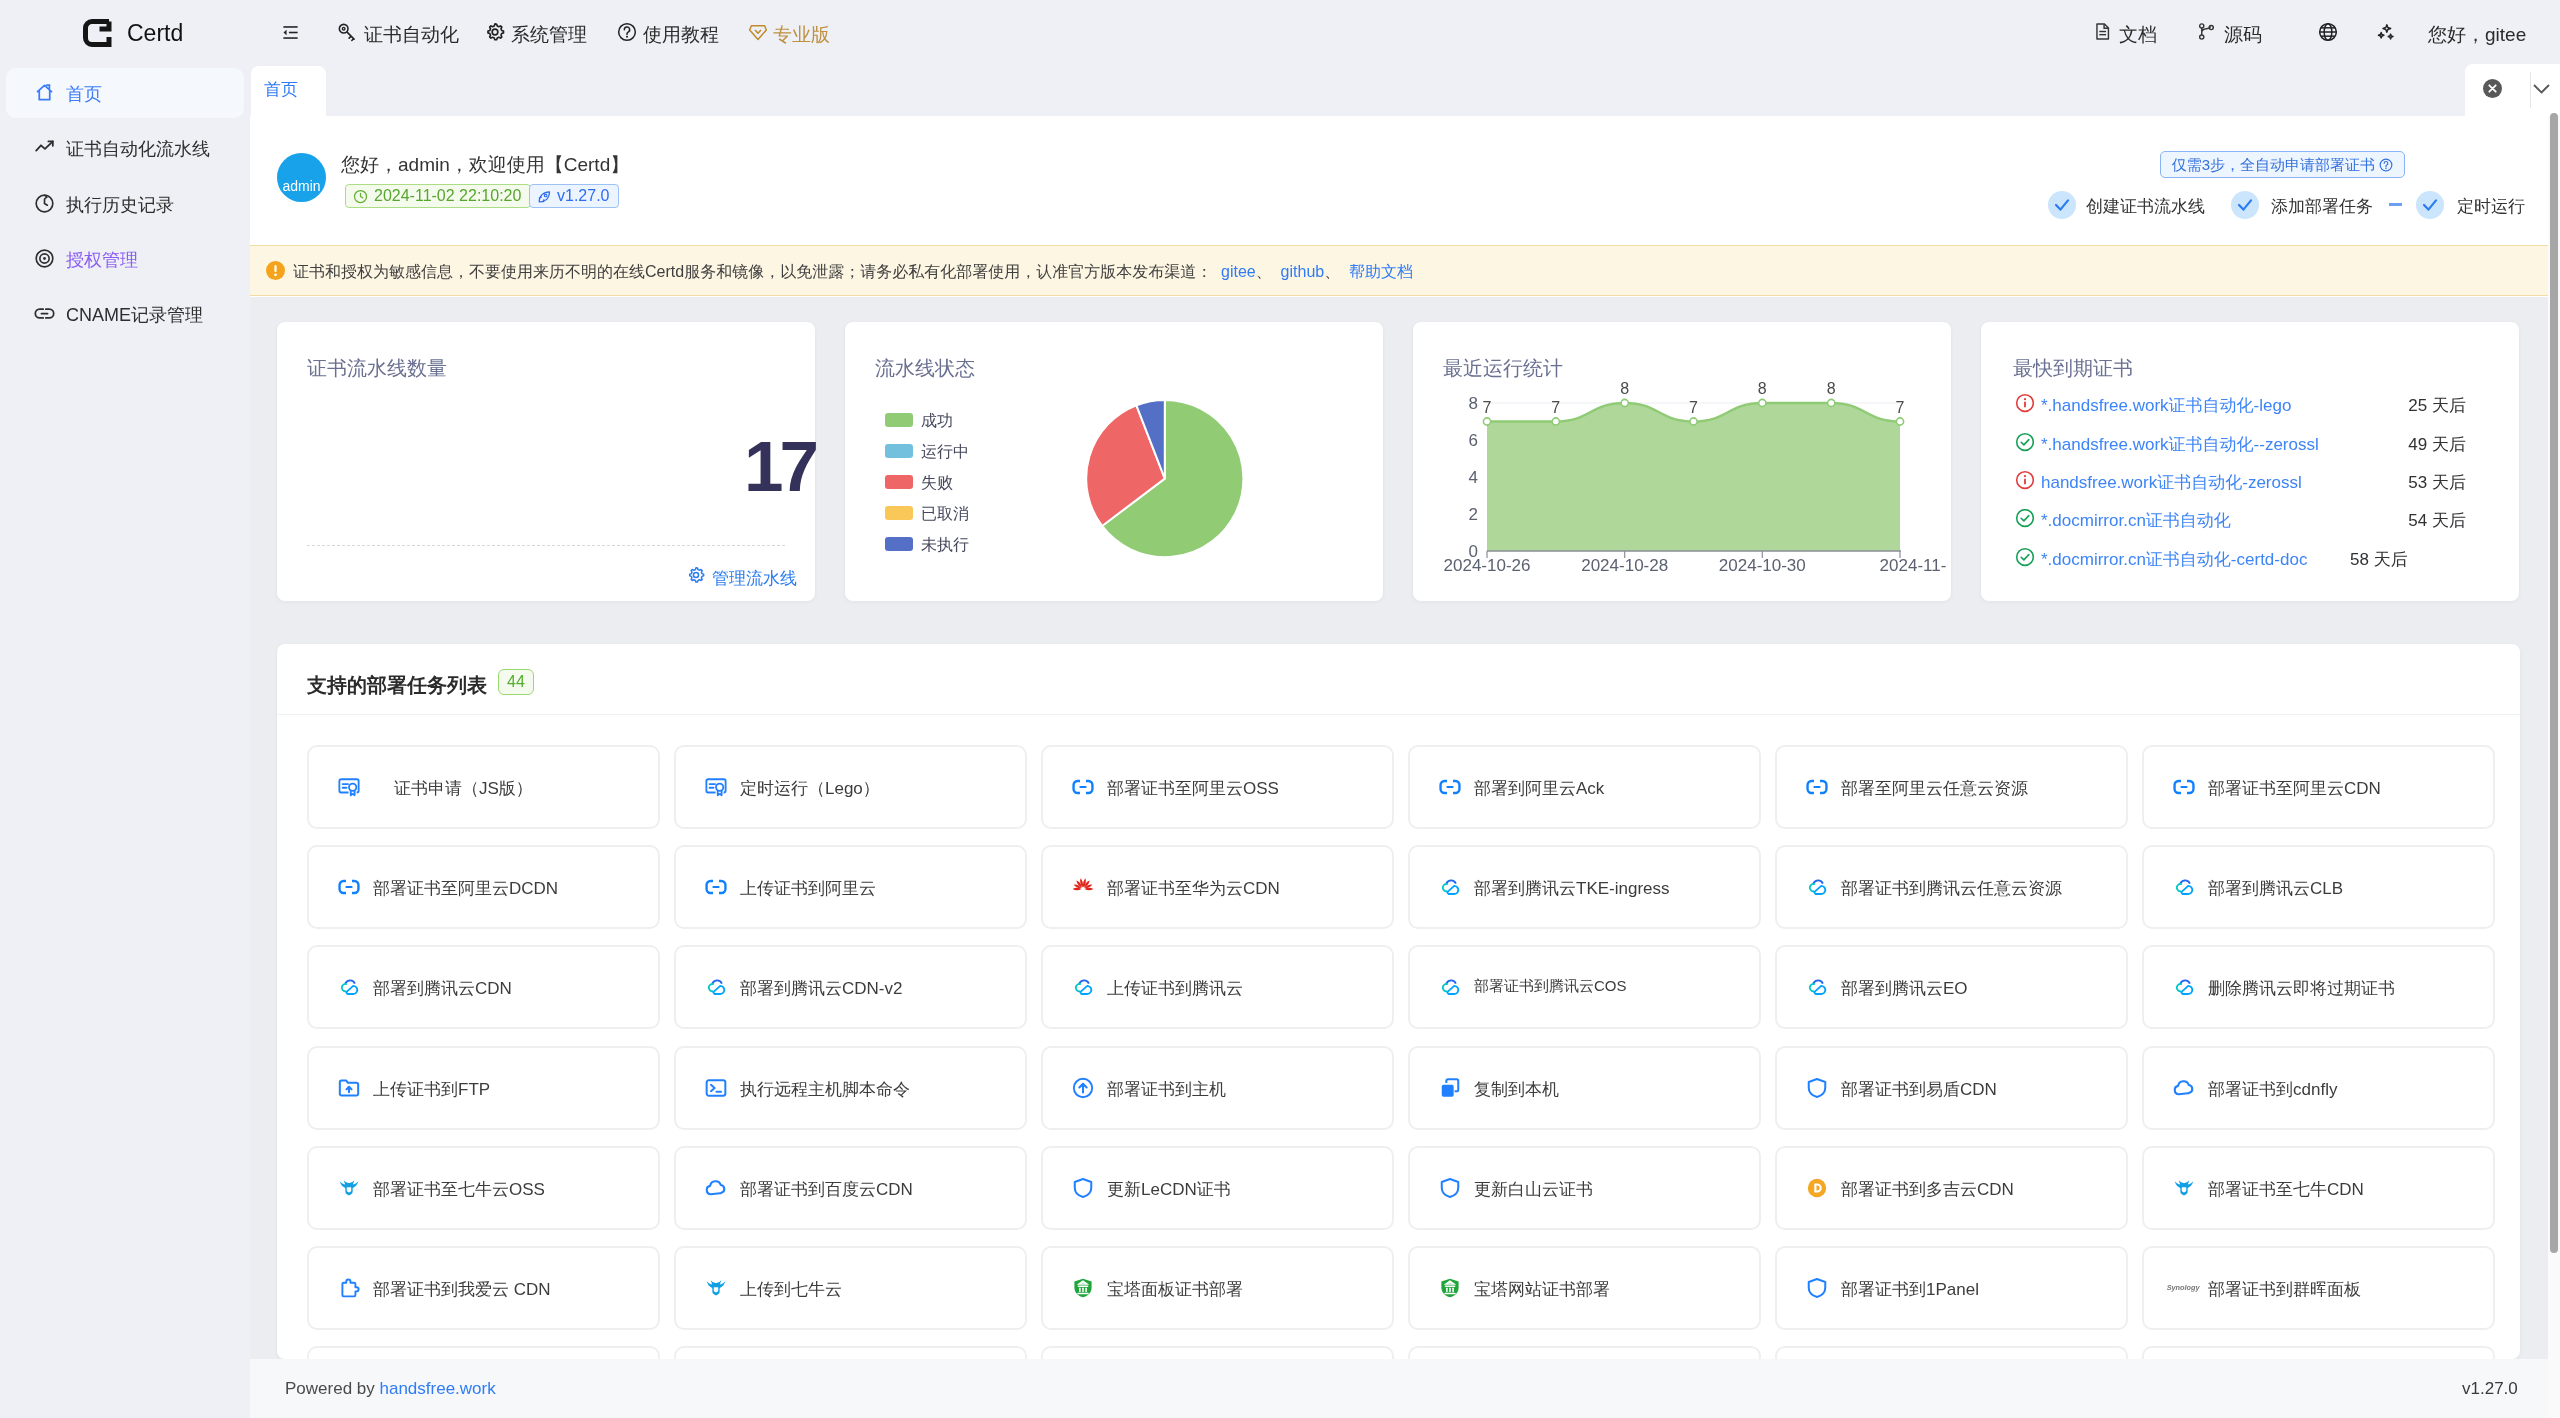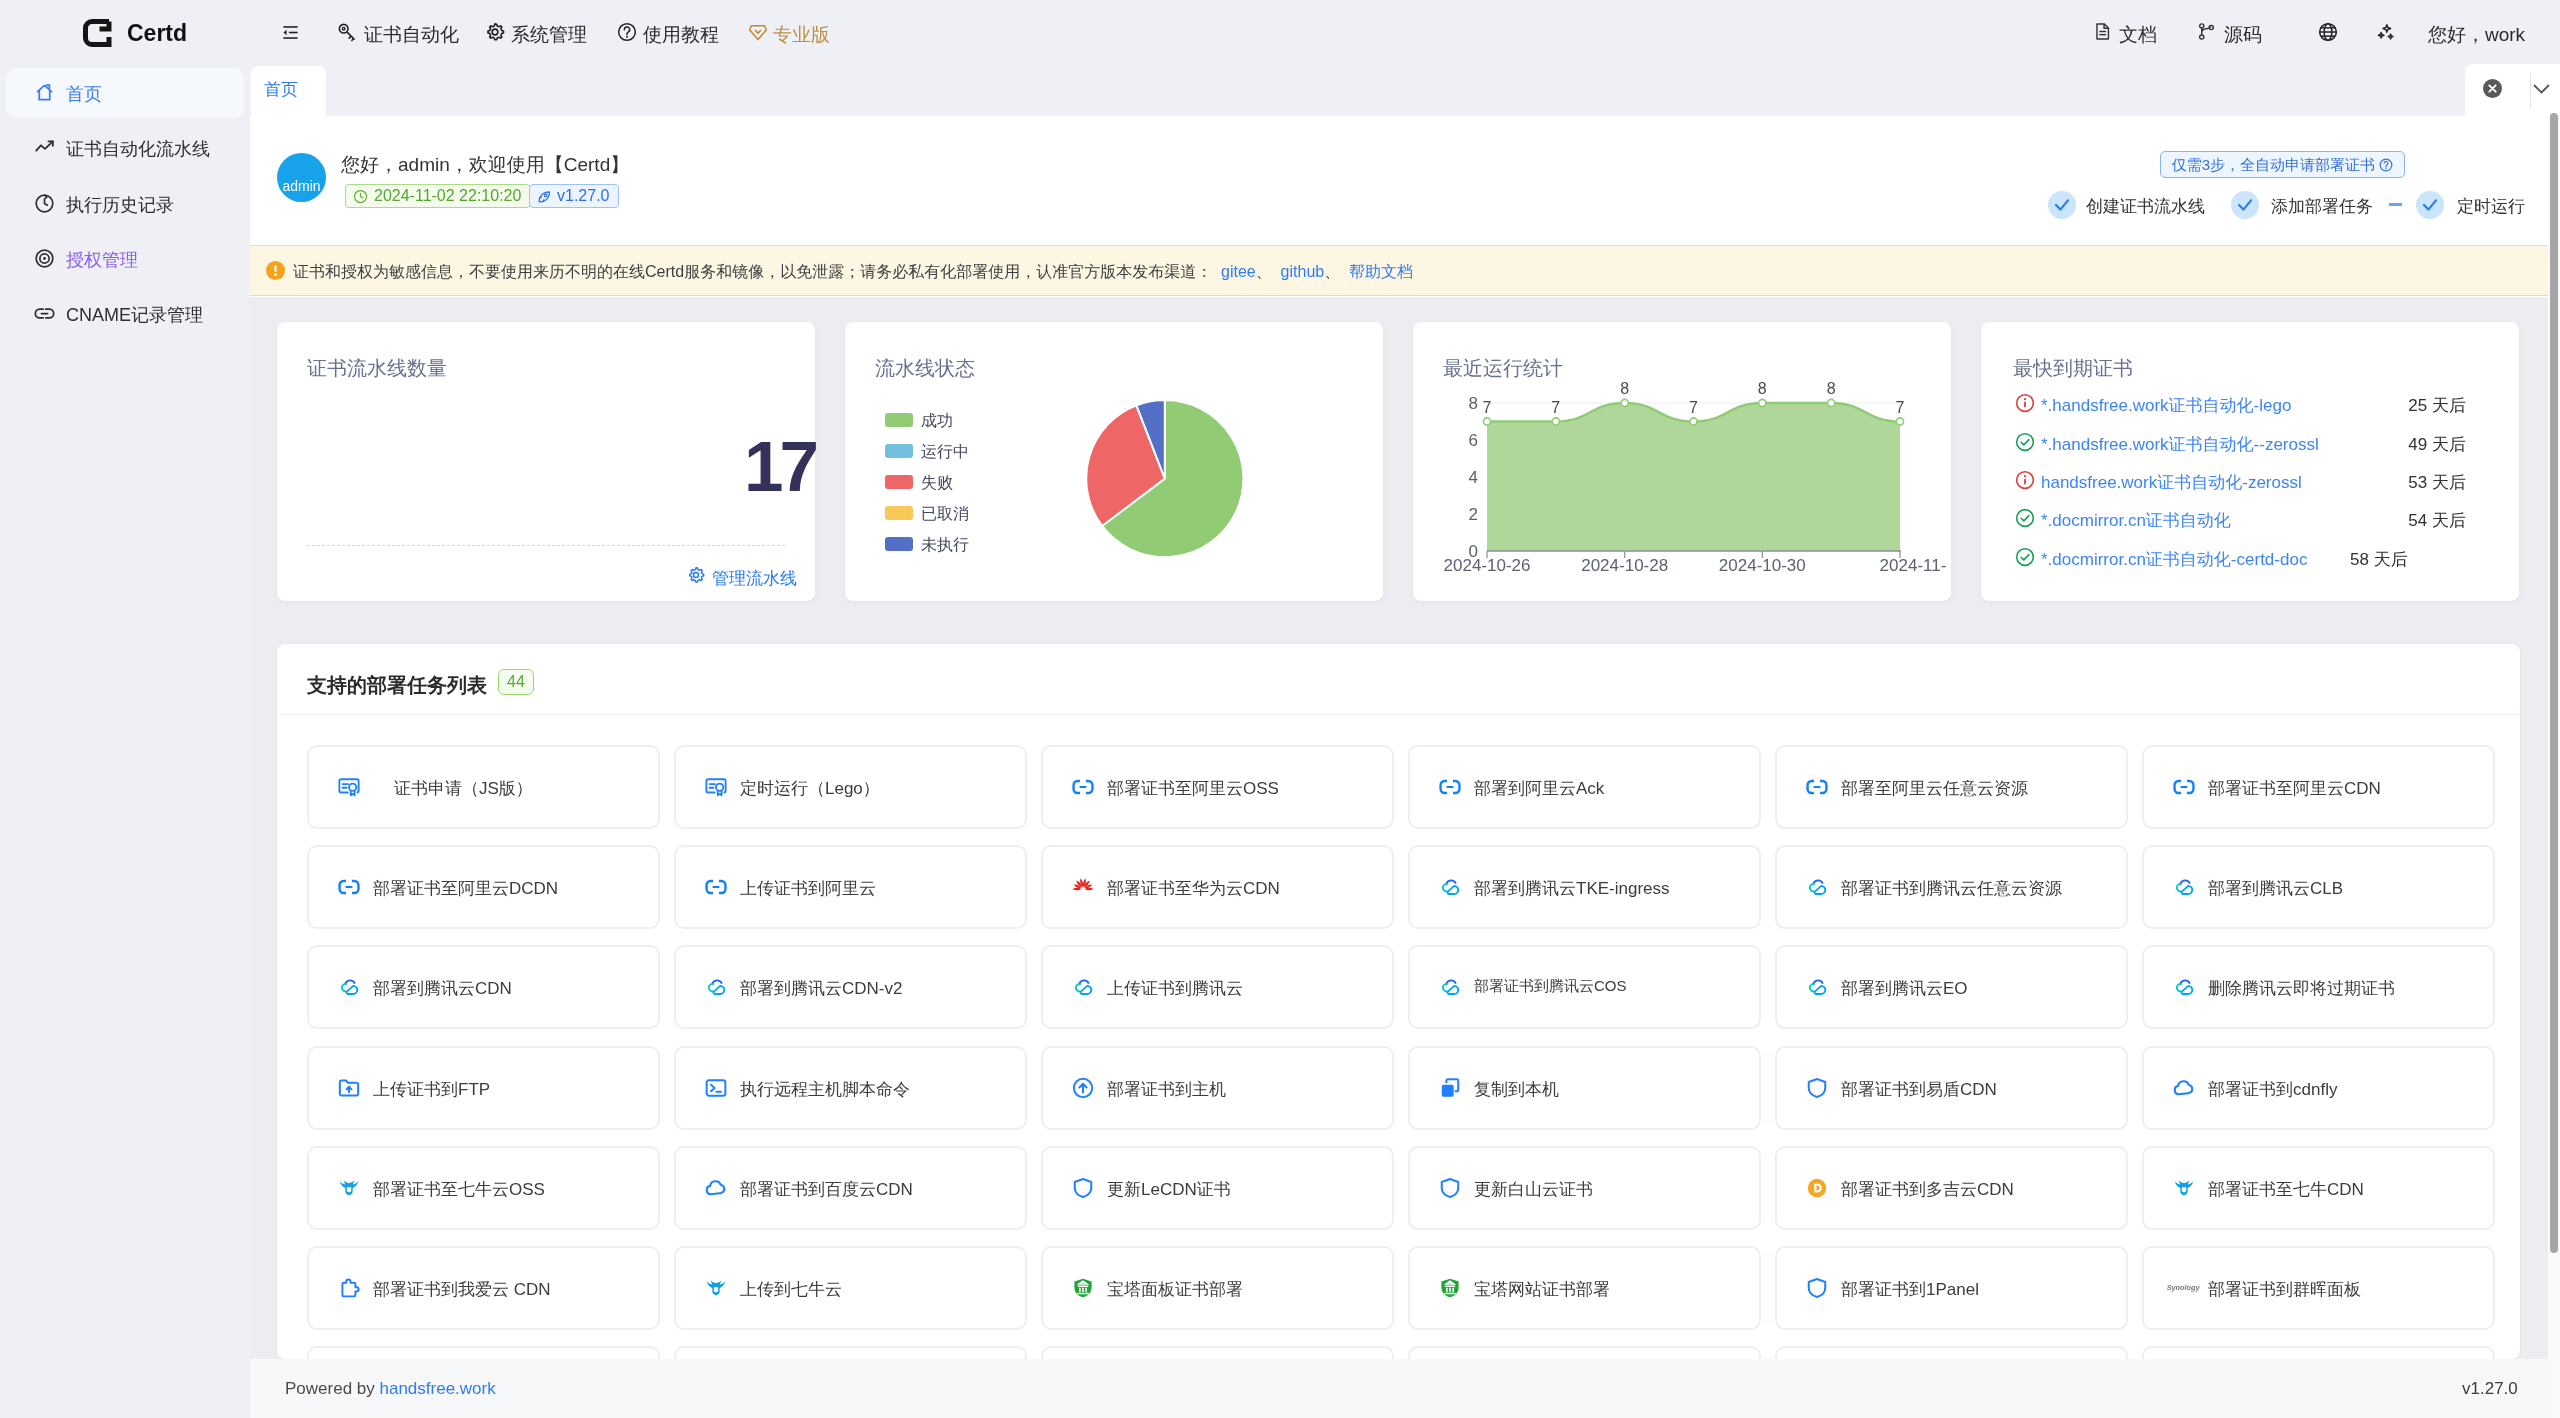--- a/index.html
+++ b/index.html
@@ -183,21 +183,21 @@
 </svg>
 
 <div class="abs" style="left:0;top:0;width:2560px;height:64px;background:#eef0f5"></div>
 <div class="abs" style="left:0;top:64px;width:250px;height:1354px;background:#eef0f5"></div>
 <div class="abs" style="left:250px;top:64px;width:2310px;height:52px;background:#eef0f5"></div>
 <svg class="abs" style="left:80px;top:15px" width="36" height="36" viewBox="0 0 36 36">
 <path d="M29 6.5 H12 a6.5 6.5 0 0 0-6.5 6.5 v10 A6.5 6.5 0 0 0 12 29.5 h17" fill="none" stroke="#151515" stroke-width="5"></path>
 <path d="M29 6.5 V14 H19.5" fill="none" stroke="#151515" stroke-width="5"></path>
 <path d="M29 22 V29.5 H23" fill="none" stroke="#151515" stroke-width="5"></path>
 </svg>
-<div class="abs" style="left:127px;top:20px;font-size:23px;font-weight:bold;color:#111">Certd</div>
+<div class="abs" style="left:127px;top:20px;font-size:23px;font-weight:normal;color:#111">Certd</div>
 <svg style="position:absolute;left:281px;top:23px" width="19" height="19">
     <use href="#i-fold"></use>
   </svg>
 <svg style="position:absolute;left:337px;top:22px" width="20" height="20">
     <use href="#i-key"></use>
   </svg>
 <div class="abs" style="left:364px;top:22px;font-size:19px;color:#2b2b2b">证书自动化</div>
 <svg color="#222" style="position:absolute;left:485px;top:22px" width="20" height="20">
     <use href="#i-gear"></use>
   </svg>
@@ -217,21 +217,21 @@
 <svg style="position:absolute;left:2197px;top:22px" width="19" height="19">
     <use href="#i-branch"></use>
   </svg>
 <div class="abs" style="left:2224px;top:22px;font-size:19px;color:#2b2b2b">源码</div>
 <svg style="position:absolute;left:2318px;top:22px" width="20" height="20">
     <use href="#i-globe"></use>
   </svg>
 <svg style="position:absolute;left:2376px;top:22px" width="20" height="20">
     <use href="#i-magic"></use>
   </svg>
-<div class="abs" style="left:2428px;top:22px;font-size:19px;color:#2b2b2b">您好，work</div>
+<div class="abs" style="left:2428px;top:22px;font-size:19px;color:#2b2b2b">您好，gitee</div>
 <div class="abs" style="left:6px;top:68px;width:238px;height:50px;background:#f5f8fc;border-radius:10px"></div>
 <div class="abs" style="left:34px;top:82px;color:#3b7cfb">
     <svg style="position:absolute;color:inherit;left:0px;top:0px" width="21" height="21">
       <use href="#i-home"></use>
     </svg>
   </div>
 <div class="abs" style="left:66px;top:82px;font-size:18px;color:#3b7cfb">首页</div>
 <div class="abs" style="left:34px;top:137px;color:#2e2e2e">
     <svg style="position:absolute;color:inherit;left:0px;top:0px" width="21" height="21">
       <use href="#i-zigzag"></use>

